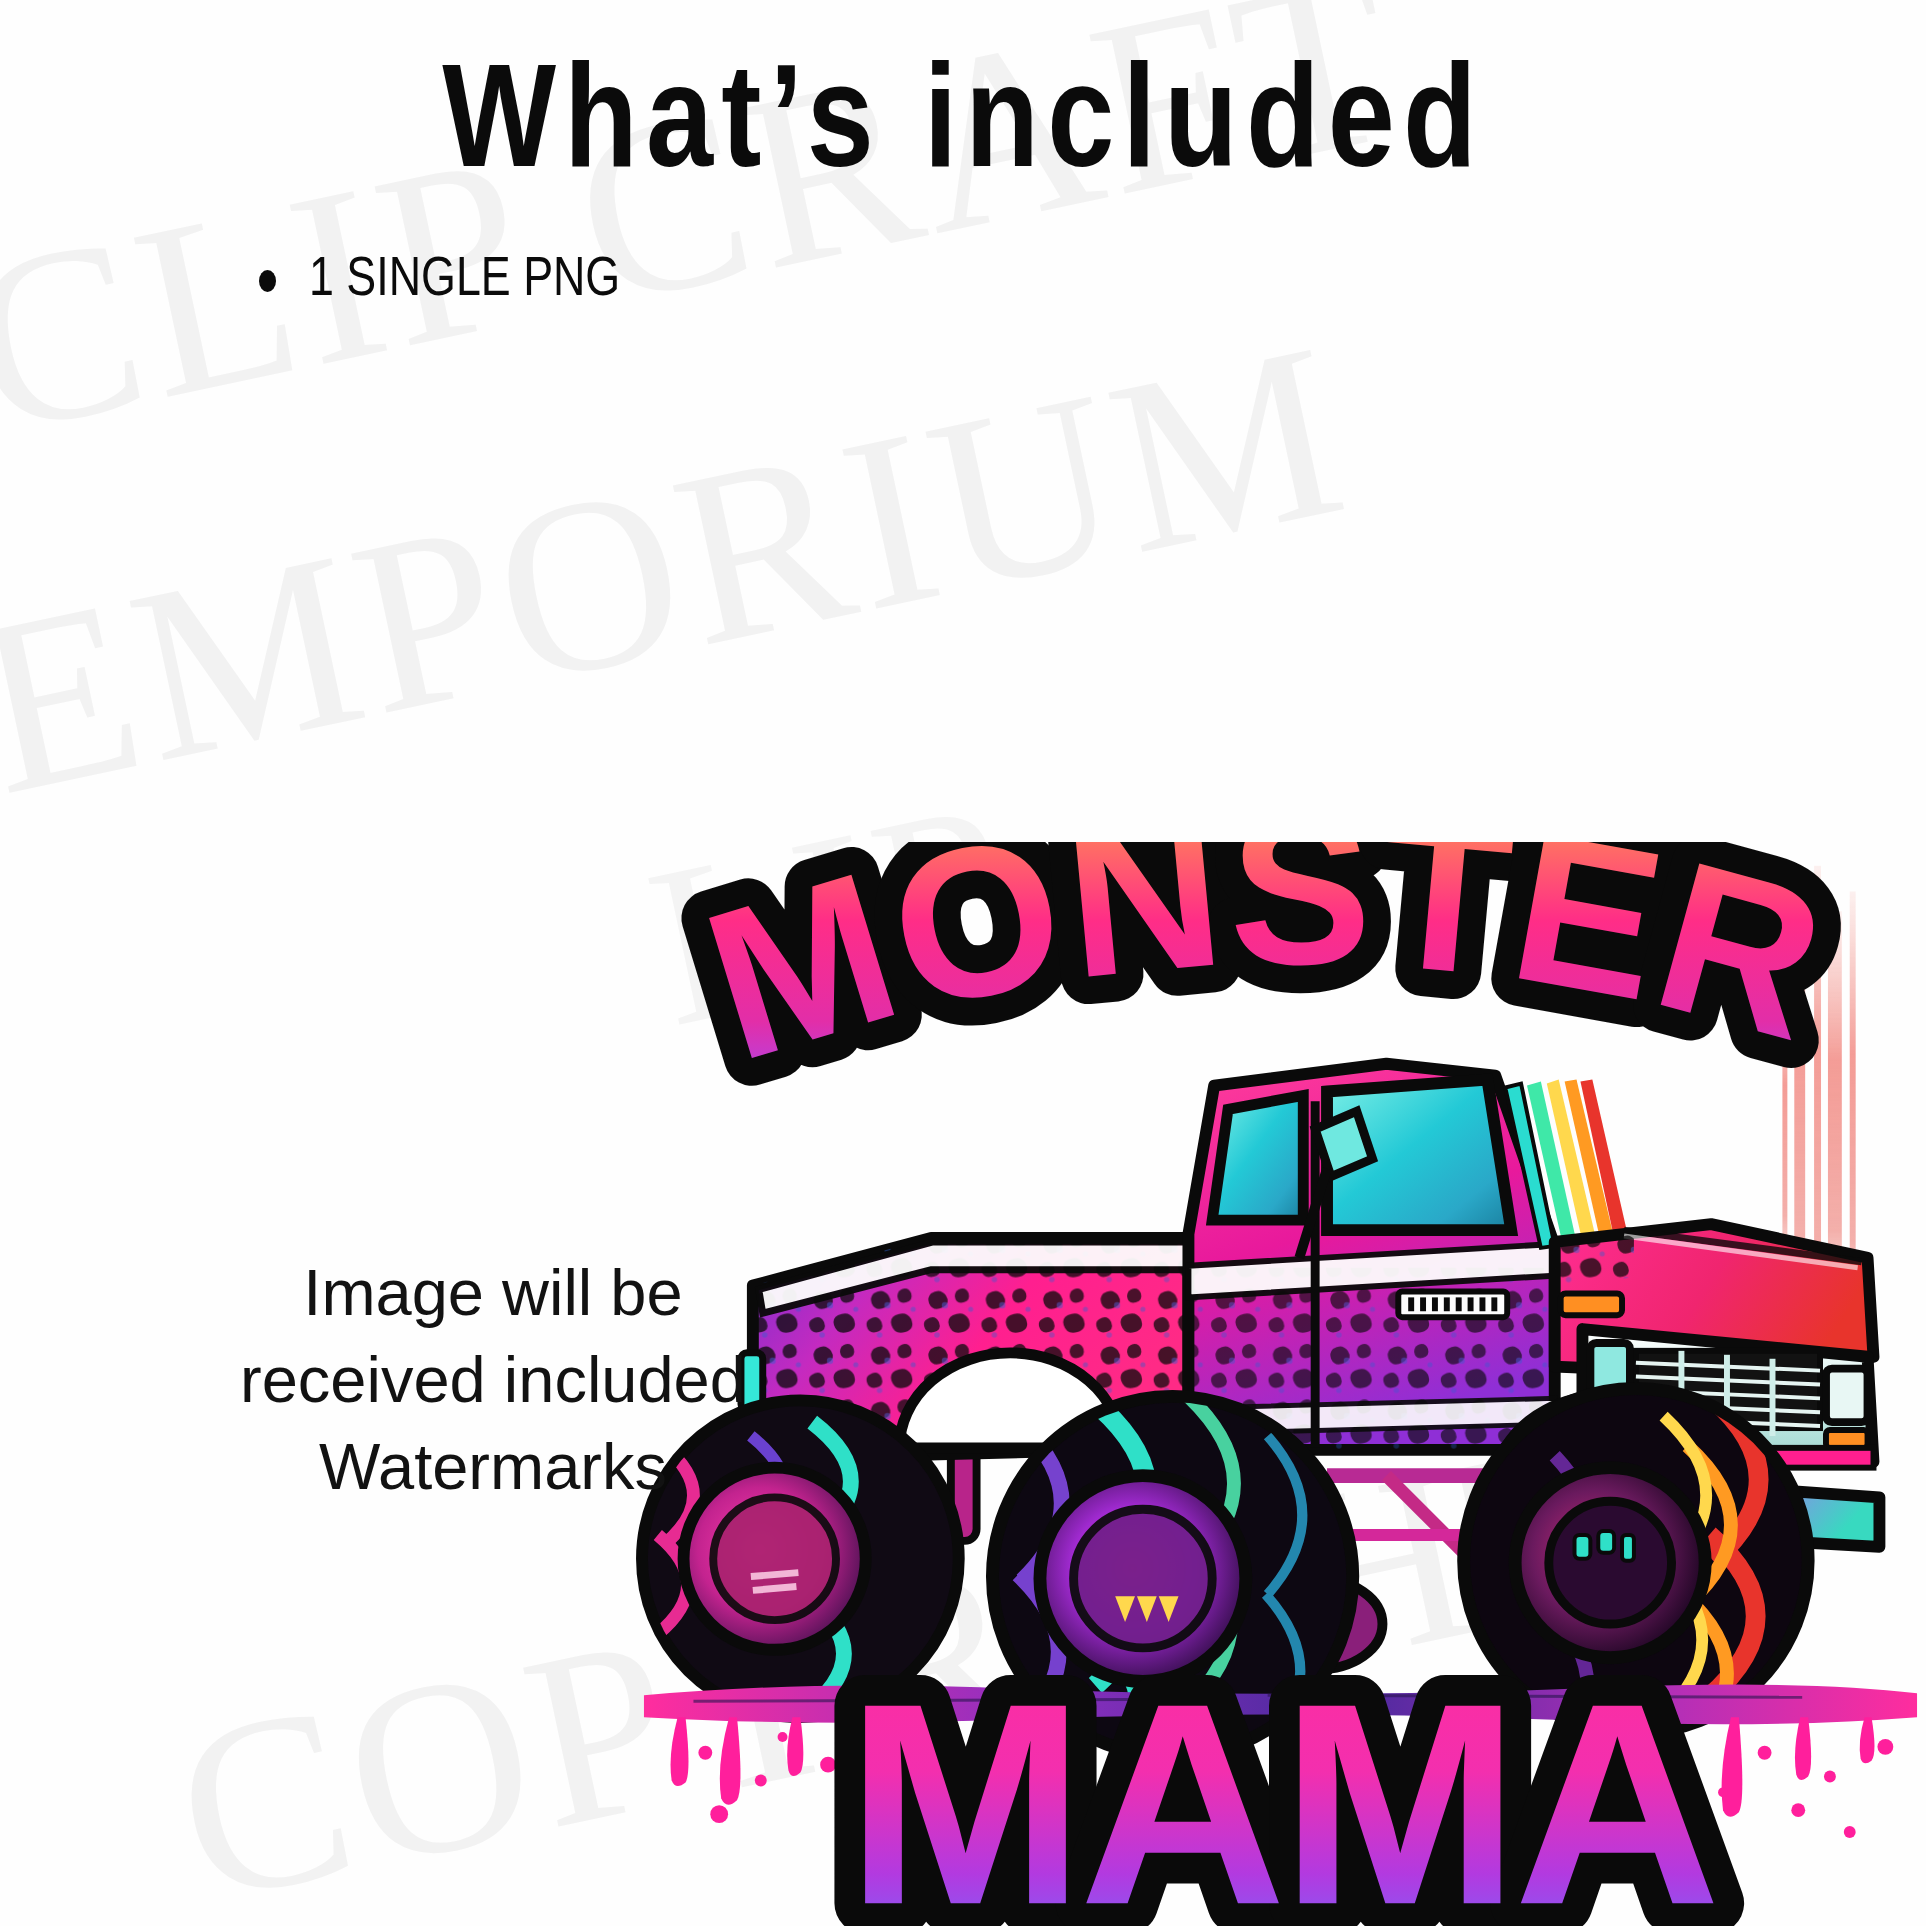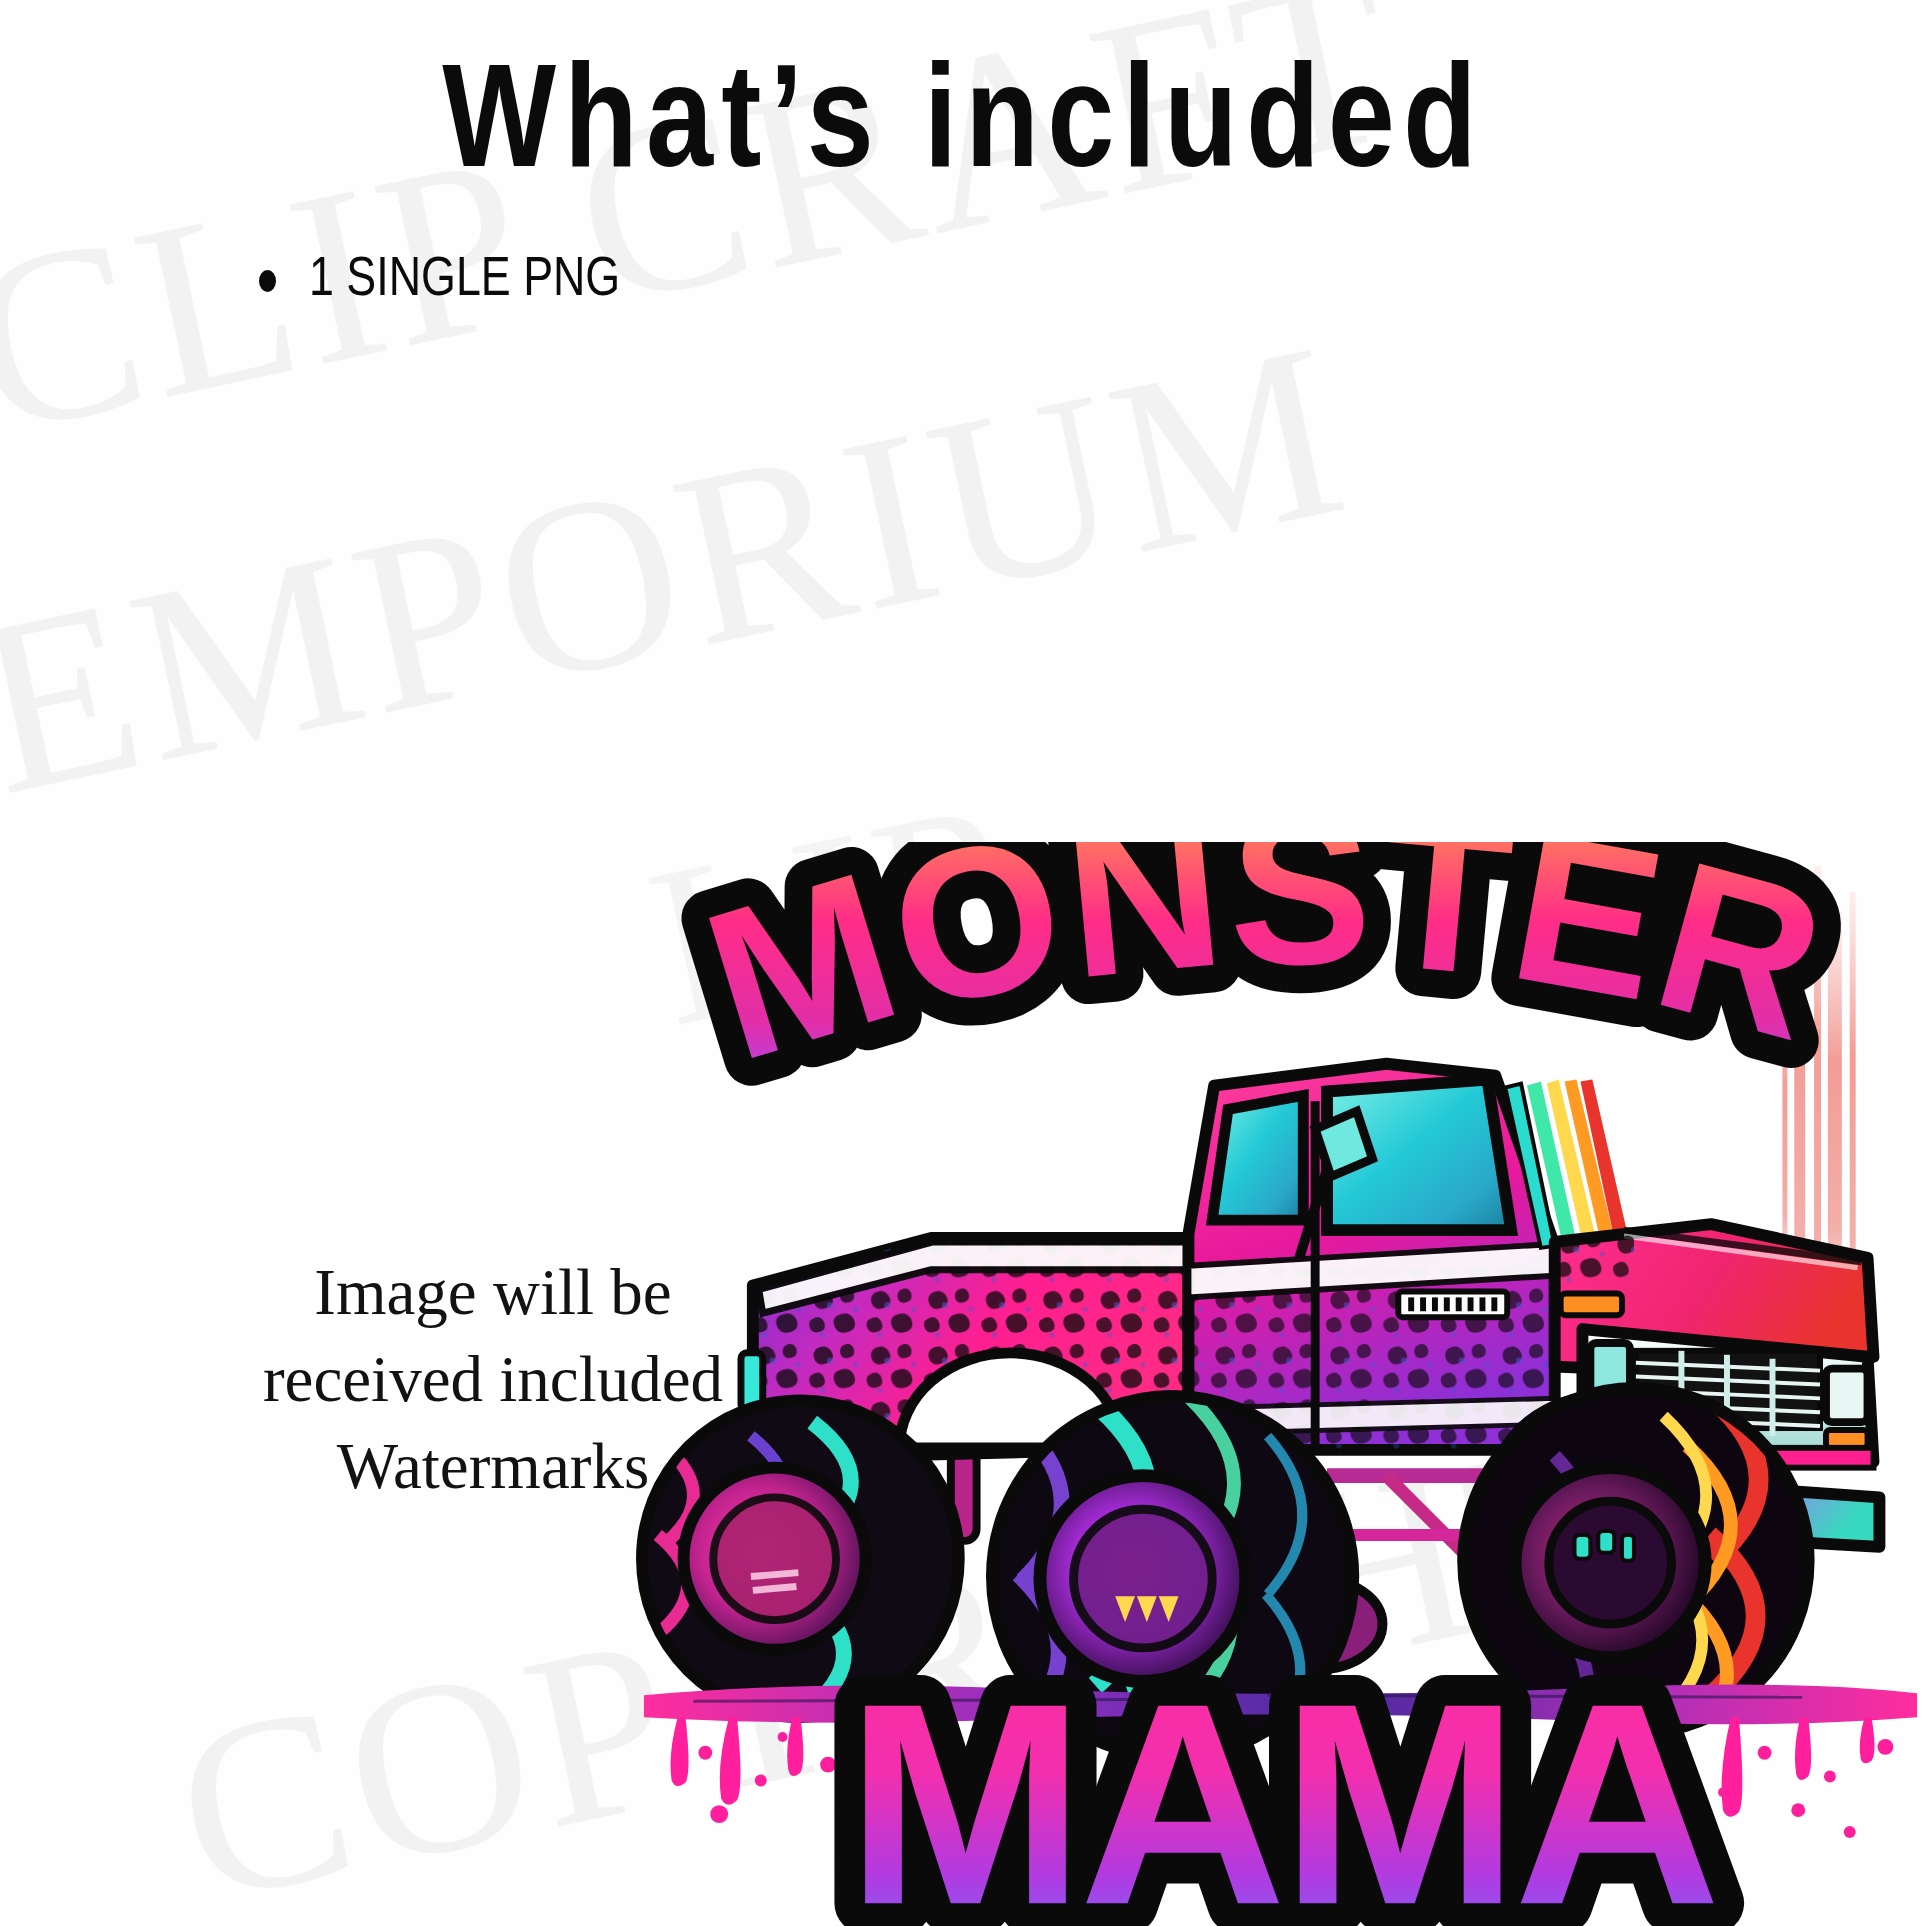--- a/index.html
+++ b/index.html
@@ -75,21 +75,21 @@
     white-space:nowrap;
   }
 
   
   .note{
     position:absolute;
     left:196px;
     top:1249px;
     width:594px;
     text-align:center;
-    font-family:Liberation Serif, serif;
+    font-family:Liberation Sans, sans-serif;
     font-size:65px;
     line-height:87px;
     color:#121212;
     z-index:6;
   }
   .note .nl{display:block;}
 
   
   .art{
     position:absolute;

